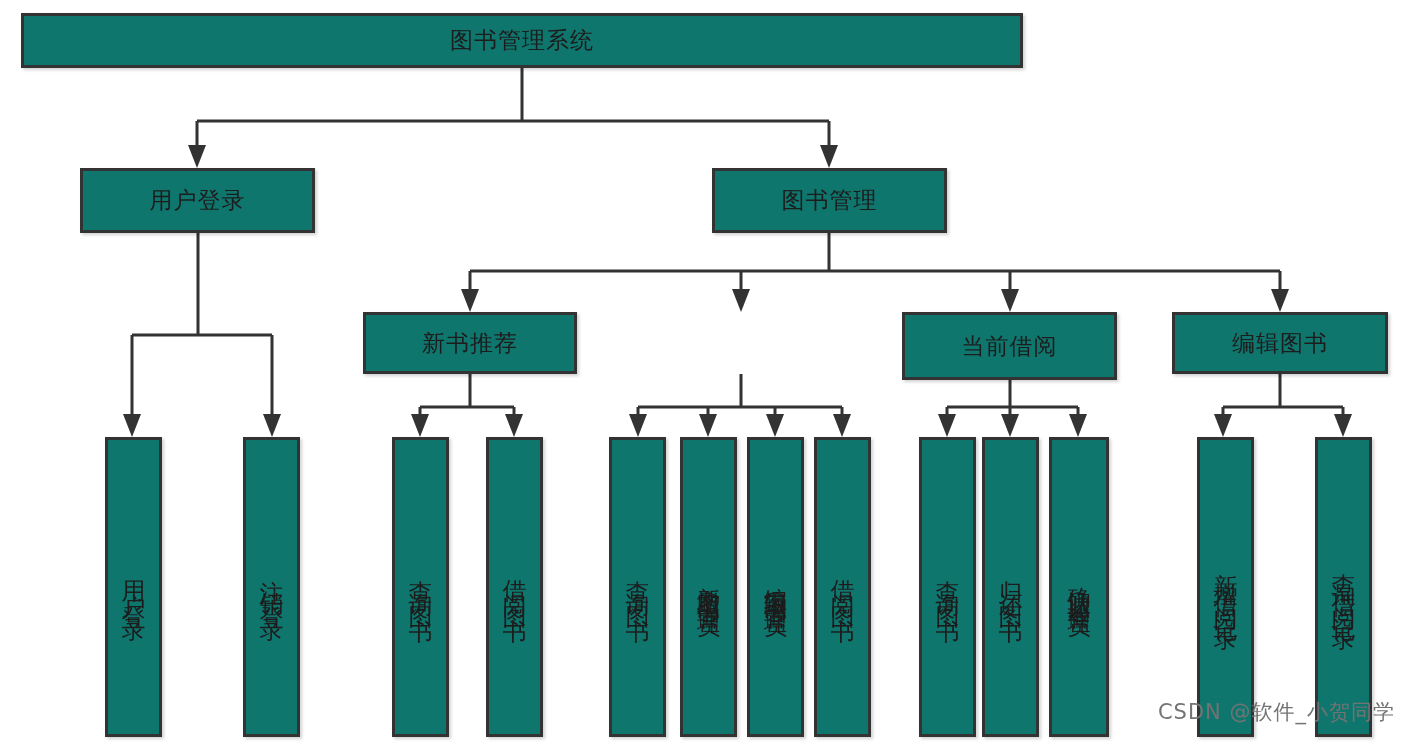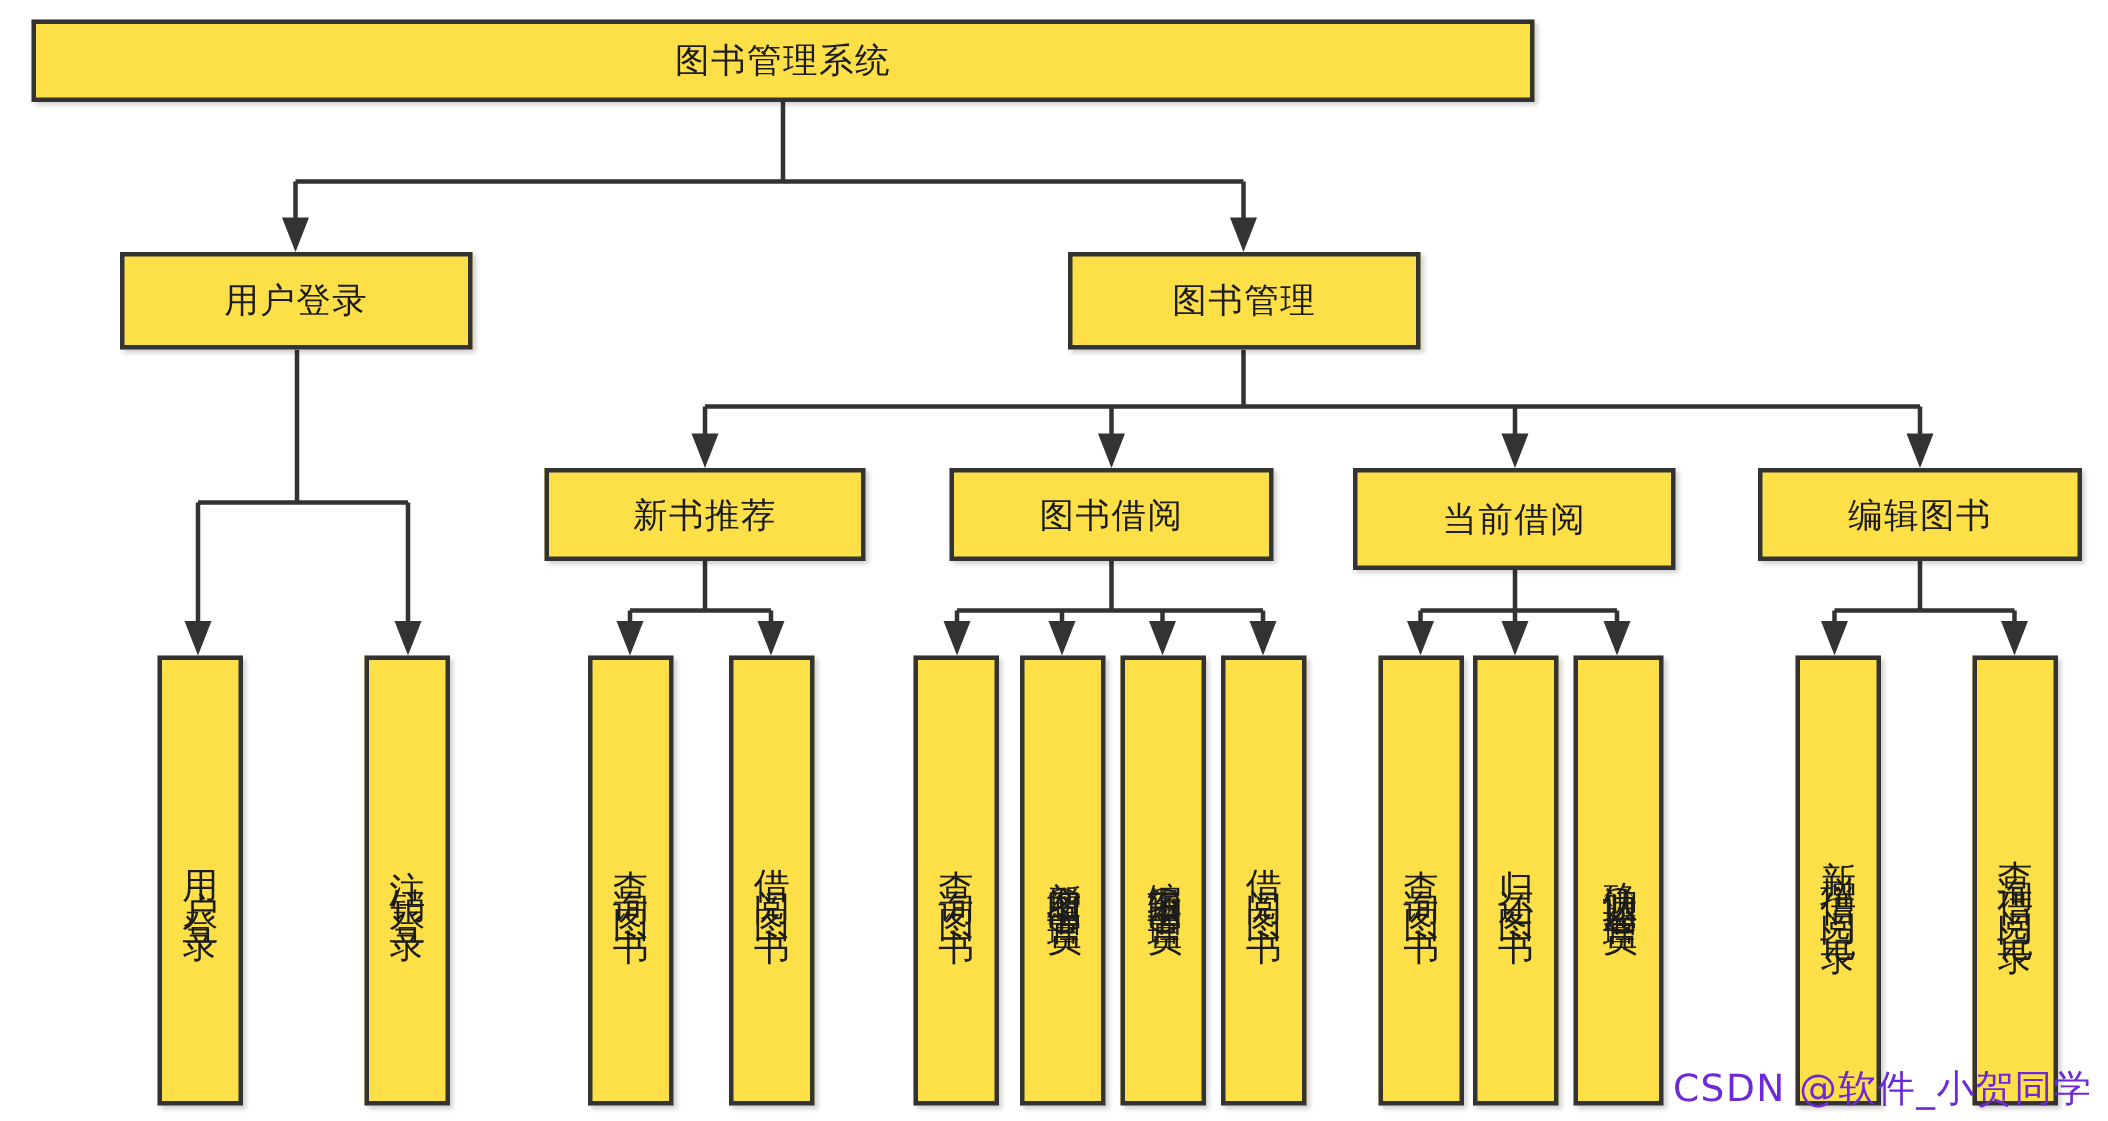--- a/index.html
+++ b/index.html
@@ -8,21 +8,21 @@
     width:1405px; height:747px;
     background:#ffffff;
     font-family:"DejaVu Sans","Liberation Sans",sans-serif;
     overflow:hidden;
   }
   #wires { position:absolute; left:0; top:0; width:1405px; height:747px; }
 
   .node {
     position:absolute;
     box-sizing:border-box;
-    background:#fde047;
+    background:#0f766e;
     border:3px solid #333333;
     display:flex; align-items:center; justify-content:center;
     color:#1c1c1c;
     box-shadow:2px 2px 3px rgba(0,0,0,0.18);
   }
   .hlabel { font-size:23px; letter-spacing:1px; white-space:nowrap; }
 
   .root  { left:21px;  top:13px;  width:1002px; height:55px; }
   .n2a   { left:80px;  top:168px; width:235px;  height:65px; }
   .n2b   { left:712px; top:168px; width:235px;  height:65px; }
@@ -45,23 +45,23 @@
   .l1  { left:105px; }  .l2  { left:243px; }
   .l3  { left:392px; }  .l4  { left:486px; }
   .l5  { left:609px; }  .l6  { left:680px; }
   .l7  { left:747px; }  .l8  { left:814px; }
   .l9  { left:919px; }  .l10 { left:982px; }
   .l11 { left:1049px; width:60px; }
   .l12 { left:1197px; } .l13 { left:1315px; }
 
   .watermark {
     position:absolute;
-    right:10px; bottom:5px;
-    font-size:25px;
-    color:#6d28d9;
+    right:10px; bottom:21px;
+    font-size:21px;
+    color:#737373;
     letter-spacing:1px;
     white-space:nowrap;
   }
 </style>
 </head>
 <body>
 
 <div id="canvas">
 
   <svg id="wires" viewBox="0 0 1405 747" xmlns="http://www.w3.org/2000/svg">
@@ -108,23 +108,20 @@
   <div class="node n2a">
     <span class="hlabel">用户登录</span>
   </div>
   <div class="node n3a">
     <span class="hlabel">新书推荐</span>
   </div>
 
   <div class="node n2b">
     <span class="hlabel">图书管理</span>
   </div>
-  <div class="node n3b">
-    <span class="hlabel">图书借阅</span>
-  </div>
   <div class="node n3c">
     <span class="hlabel">当前借阅</span>
   </div>
   <div class="node n3d">
     <span class="hlabel">编辑图书</span>
   </div>
 
   <div class="node leaf l1">
     <span>用户登录</span>
   </div>

